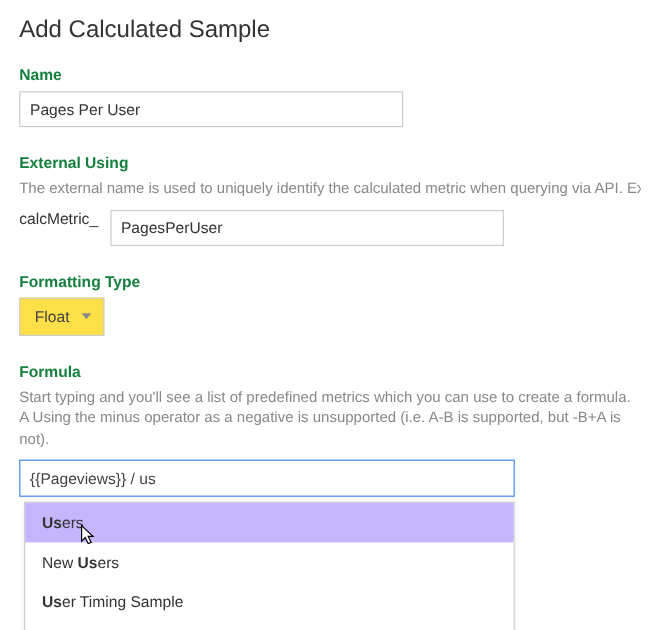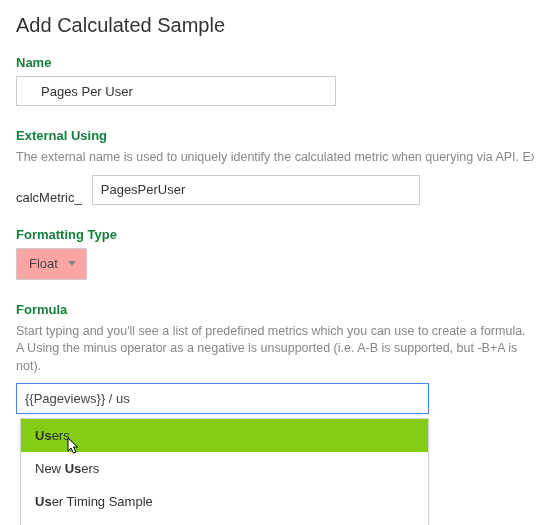--- a/index.html
+++ b/index.html
@@ -31,29 +31,29 @@
     line-height: 1.4;
     margin-bottom: 8px;
     white-space: nowrap;
     overflow: hidden;
   }
   .section { margin-bottom: 22px; }
   .text-input {
     width: 320px;
     height: 30px;
     border: 1px solid #ccc;
-    padding: 4px 24px;
+    padding: 4px 8px;
     font-size: 13px;
     font-family: inherit;
     color: #333;
     outline: none;
   }
   .ext-row {
     display: flex;
-    align-items: flex-end;
+    align-items: flex-start;
     gap: 10px;
   }
   .prefix {
     font-size: 13px;
     color: #333;
   }
   .ext-input {
     width: 328px;
     height: 30px;
     border: 1px solid #ccc;
@@ -63,21 +63,21 @@
     color: #333;
     outline: none;
   }
   .select-btn {
     display: inline-flex;
     align-items: center;
     gap: 10px;
     height: 32px;
     padding: 0 10px 0 12px;
     border: 1px solid #ccc;
-    background: #fca5a5;
+    background: #fde047;
     font-size: 13px;
     color: #444;
     cursor: pointer;
   }
   .caret {
     width: 0; height: 0;
     border-left: 4px solid transparent;
     border-right: 4px solid transparent;
     border-top: 5px solid #888;
   }
@@ -100,21 +100,21 @@
     background: #fff;
     box-shadow: 0 2px 4px rgba(0,0,0,0.08);
   }
   .ac-item {
     padding: 9px 14px;
     font-size: 13px;
     color: #333;
     cursor: pointer;
     position: relative;
   }
-  .ac-item.hl { background: #84cc16; }
+  .ac-item.hl { background: #c4b5fd; }
   .ac-item b { font-weight: 700; }
   .cursor-icon {
     position: absolute;
     left: 44px;
     top: 18px;
     width: 16px;
     height: 20px;
     pointer-events: none;
   }
 </style>

